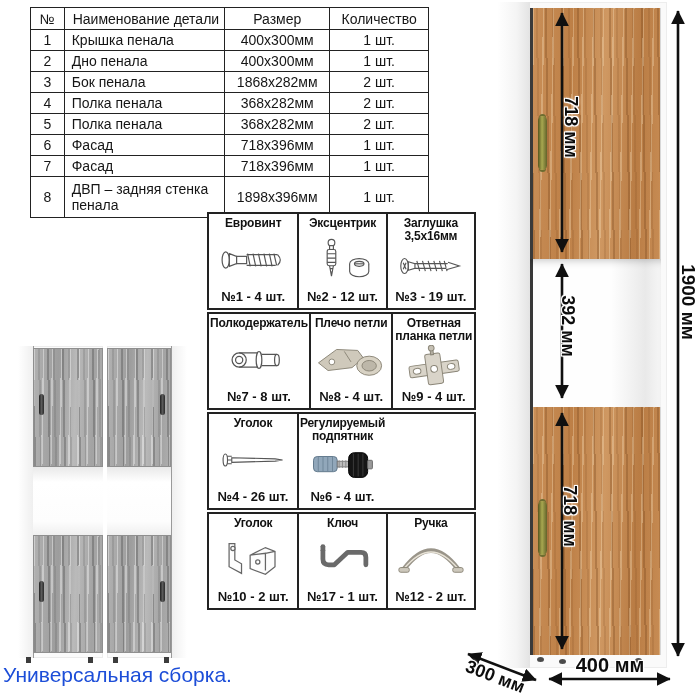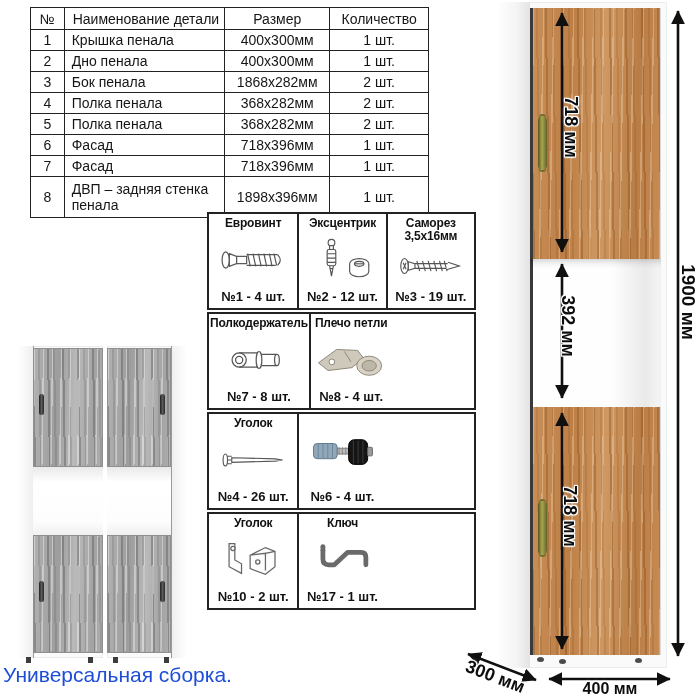--- a/index.html
+++ b/index.html
@@ -85,21 +85,21 @@
   
   #dims{position:absolute;left:0;top:0;width:700px;height:700px;pointer-events:none;}
   .dim{position:absolute;font-weight:bold;color:#0d0d0d;white-space:nowrap;
        text-shadow:-1px -1px 0 #fff,1px -1px 0 #fff,-1px 1px 0 #fff,1px 1px 0 #fff,0 0 3px #fff,0 0 3px #fff;}
   .rot90{transform:translate(-50%,-50%) rotate(90deg);}
   #dim-top-door{left:570px;top:127px;font-size:18px;}
   #dim-middle{left:567px;top:326px;font-size:18px;}
   #dim-bottom-door{left:569px;top:516px;font-size:18px;}
   #dim-total{left:688px;top:302px;font-size:19px;}
   #dim-depth{left:495px;top:677px;font-size:18px;transform:translate(-50%,-50%) rotate(21deg);}
-  #dim-width{left:610px;top:689px;font-size:16px;transform:translate(-50%,-50%);}
+  #dim-width{left:610px;top:665px;font-size:20px;transform:translate(-50%,-50%);}
 
   
   #caption{position:absolute;left:3px;top:663px;font-size:21px;font-weight:normal;color:#1d4ed8;}
 </style>
 </head>
 <body>
 
 <div id="canvas">
 
   <table id="parts">
@@ -194,21 +194,21 @@
             <ellipse cx="56" cy="27" rx="10" ry="5.5"></ellipse>
             <path d="M46 27 v8 a10 5.5 0 0 0 20 0 v-8" fill="#fff"></path>
             <ellipse cx="56" cy="27" rx="5" ry="2.6" fill="none"></ellipse>
                 <path d="M51 27 h10" fill="none"></path>
               </g>
             </svg>
         </div>
         <div class="hw-count">№2 - 12 шт.</div>
       </div>
       <div class="hw-cell">
-        <div class="hw-title">Саморез 3,5х16мм</div>
+        <div class="hw-title">Заглушка 3,5х16мм</div>
         <div class="hw-icon">
           <svg width="74" height="34" viewBox="0 0 76 36">
               <g stroke="#555" fill="#fff" stroke-width="1.2">
             <ellipse cx="10" cy="18" rx="4" ry="8"></ellipse>
             <path d="M8.6 14.5 l3 7 M11.6 14.5 l-3 7" fill="none"></path>
             <path d="M14 13.5 L21 15.5 L21 20.5 L14 22.5 Z"></path>
             <path d="M21 15.5 H56 M21 20.5 H54" fill="none"></path>
             <path d="M23 12.5 l3 11 M29 12.5 l3 11 M35 12.5 l3 11 M41 12.5 l3 11 M47 12.5 l3 11 M52 12.5 l3 11" fill="none"></path>
             <path d="M56 14 L68 18 L54 22" fill="#fff"></path>
               </g>
@@ -243,37 +243,55 @@
             <path d="M4 26 L23 12 L45 13 L51 21 L39 31 L14 34 Z" fill="#cfc9bb"></path>
             <ellipse cx="57" cy="29" rx="13" ry="10" fill="#d8d2c4"></ellipse>
             <ellipse cx="57" cy="29" rx="7.5" ry="5.5" fill="#bdb7a9"></ellipse>
             <circle cx="18" cy="25" r="3" fill="#fff"></circle>
             <path d="M31 14 l7 11" fill="none"></path>
               </g>
             </svg>
         </div>
         <div class="hw-count">№8 - 4 шт.</div>
       </div>
+      <div class="hw-cell">
+        <div class="hw-title">Ответная планка петли</div>
+        <div class="hw-icon">
+          <svg width="70" height="42" viewBox="0 0 72 44">
+              <g stroke="#8a8577" stroke-width="1" transform="rotate(-8 36 24)">
+            <rect x="10" y="19" width="52" height="12" rx="2" fill="#d9d4c9"></rect>
+            <rect x="28" y="9" width="16" height="32" rx="2" fill="#d9d4c9"></rect>
+            <ellipse cx="18" cy="25" rx="4" ry="3" fill="#fff"></ellipse>
+            <ellipse cx="54" cy="25" rx="4" ry="3" fill="#fff"></ellipse>
+            <circle cx="36" cy="25" r="3.5" fill="#fff"></circle>
+            <rect x="34.5" y="2" width="3" height="8" fill="#b5b0a4"></rect>
+            <circle cx="36" cy="3" r="3" fill="#c5c0b4"></circle>
+              </g>
+            </svg>
+        </div>
+        <div class="hw-count">№9 - 4 шт.</div>
+      </div>
     </div>
 
     <div class="hw-row">
       <div class="hw-cell">
         <div class="hw-title">Уголок</div>
         <div class="hw-icon">
           <svg width="74" height="24" viewBox="0 0 76 26">
               <g stroke="#555" fill="#fff" stroke-width="1.2">
             <ellipse cx="8" cy="13" rx="2.4" ry="6.5"></ellipse>
             <path d="M10 9 h5 M10 13 h5 M10 17 h5" fill="none"></path>
             <path d="M15 10.5 L62 11.8 L70 13 L62 14.2 L15 15.5 Z"></path>
               </g>
             </svg>
         </div>
         <div class="hw-count">№4 - 26 шт.</div>
       </div>
       <div class="hw-cell">
+        <div class="hw-title">Регулируемый подпятник</div>
         <div class="hw-icon">
           <svg width="70" height="38" viewBox="0 0 72 40">
             <rect x="6" y="10" width="25" height="16" rx="4" fill="#91a7ba" stroke="#5f7689"></rect>
             <path d="M11 10 v16 M16 10 v16 M21 10 v16 M26 10 v16" stroke="#6e8598" fill="none"></path>
             <rect x="31" y="15" width="12" height="6" fill="#bcbcbc" stroke="#777"></rect>
             <path d="M33 14 v8 M36.5 14 v8 M40 14 v8" stroke="#888" fill="none"></path>
             <rect x="43" y="6" width="20" height="26" rx="6" fill="#151515" stroke="#000"></rect>
             <path d="M48 7 v24 M53 7 v24 M58 7 v24" stroke="#3d3d3d" fill="none"></path>
             <rect x="63" y="14" width="5" height="9" rx="1" fill="#9a9a9a" stroke="#666"></rect>
             </svg>
@@ -299,20 +317,32 @@
       </div>
       <div class="hw-cell">
         <div class="hw-title">Ключ</div>
         <div class="hw-icon">
           <svg width="66" height="42" viewBox="0 0 68 44">
             <path d="M14 8 v13 q0 6 6 6 h6 l14 -13 h14 q5 0 5 5 v8" fill="none" stroke="#6a6a6a" stroke-width="5" stroke-linecap="round" stroke-linejoin="round"></path>
             <path d="M11.5 8 h5 M11.5 12 h5" stroke="#6a6a6a" stroke-width="1" fill="none"></path>
             </svg>
         </div>
         <div class="hw-count">№17 - 1 шт.</div>
+      </div>
+      <div class="hw-cell">
+        <div class="hw-title">Ручка</div>
+        <div class="hw-icon">
+          <svg width="74" height="34" viewBox="0 0 76 36">
+            <path d="M9 28 Q24 8 38 8 Q52 8 67 28" fill="none" stroke="#9a958a" stroke-width="5" stroke-linecap="round"></path>
+            <path d="M10 26.5 Q24.5 9.5 38 9.5 Q51.5 9.5 66 26.5" fill="none" stroke="#e7e2d6" stroke-width="1.4"></path>
+            <rect x="4" y="26" width="11" height="5" rx="2" fill="#cdc8bc" stroke="#8a8577" stroke-width="1"></rect>
+            <rect x="61" y="26" width="11" height="5" rx="2" fill="#cdc8bc" stroke="#8a8577" stroke-width="1"></rect>
+            </svg>
+        </div>
+        <div class="hw-count">№12 - 2 шт.</div>
       </div>
     </div>
   </div>
 
   <div id="cab-sm-left" class="cab-sm">
     <div class="strip"></div>
     <div class="door top wood-gray">
       <div class="hnd-sm"></div>
     </div>
     <div class="open"></div>

